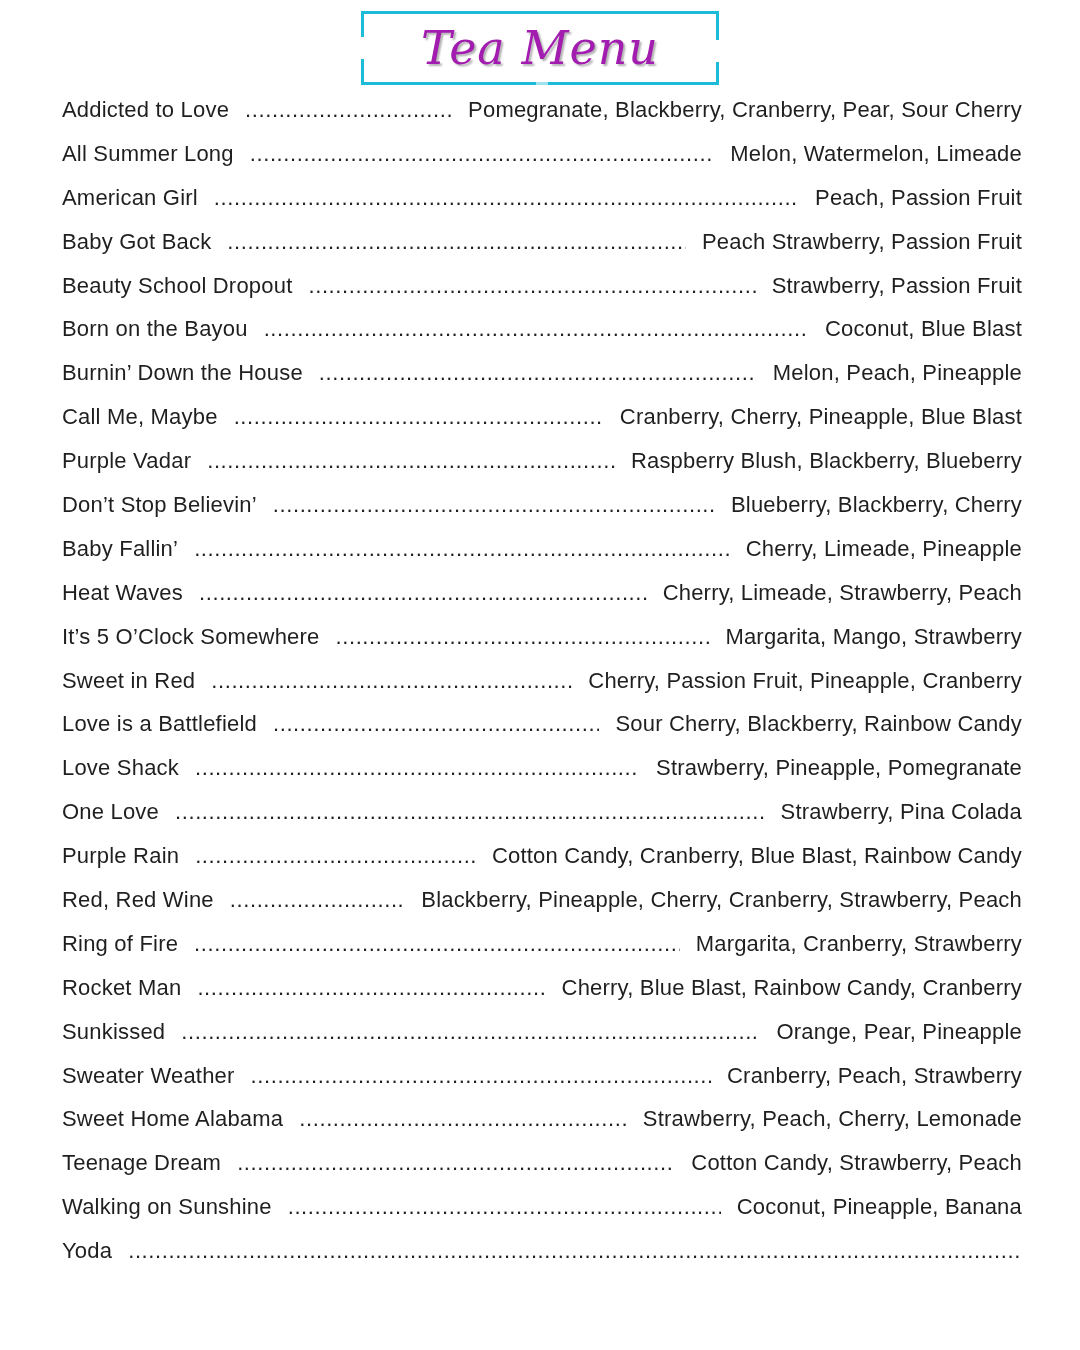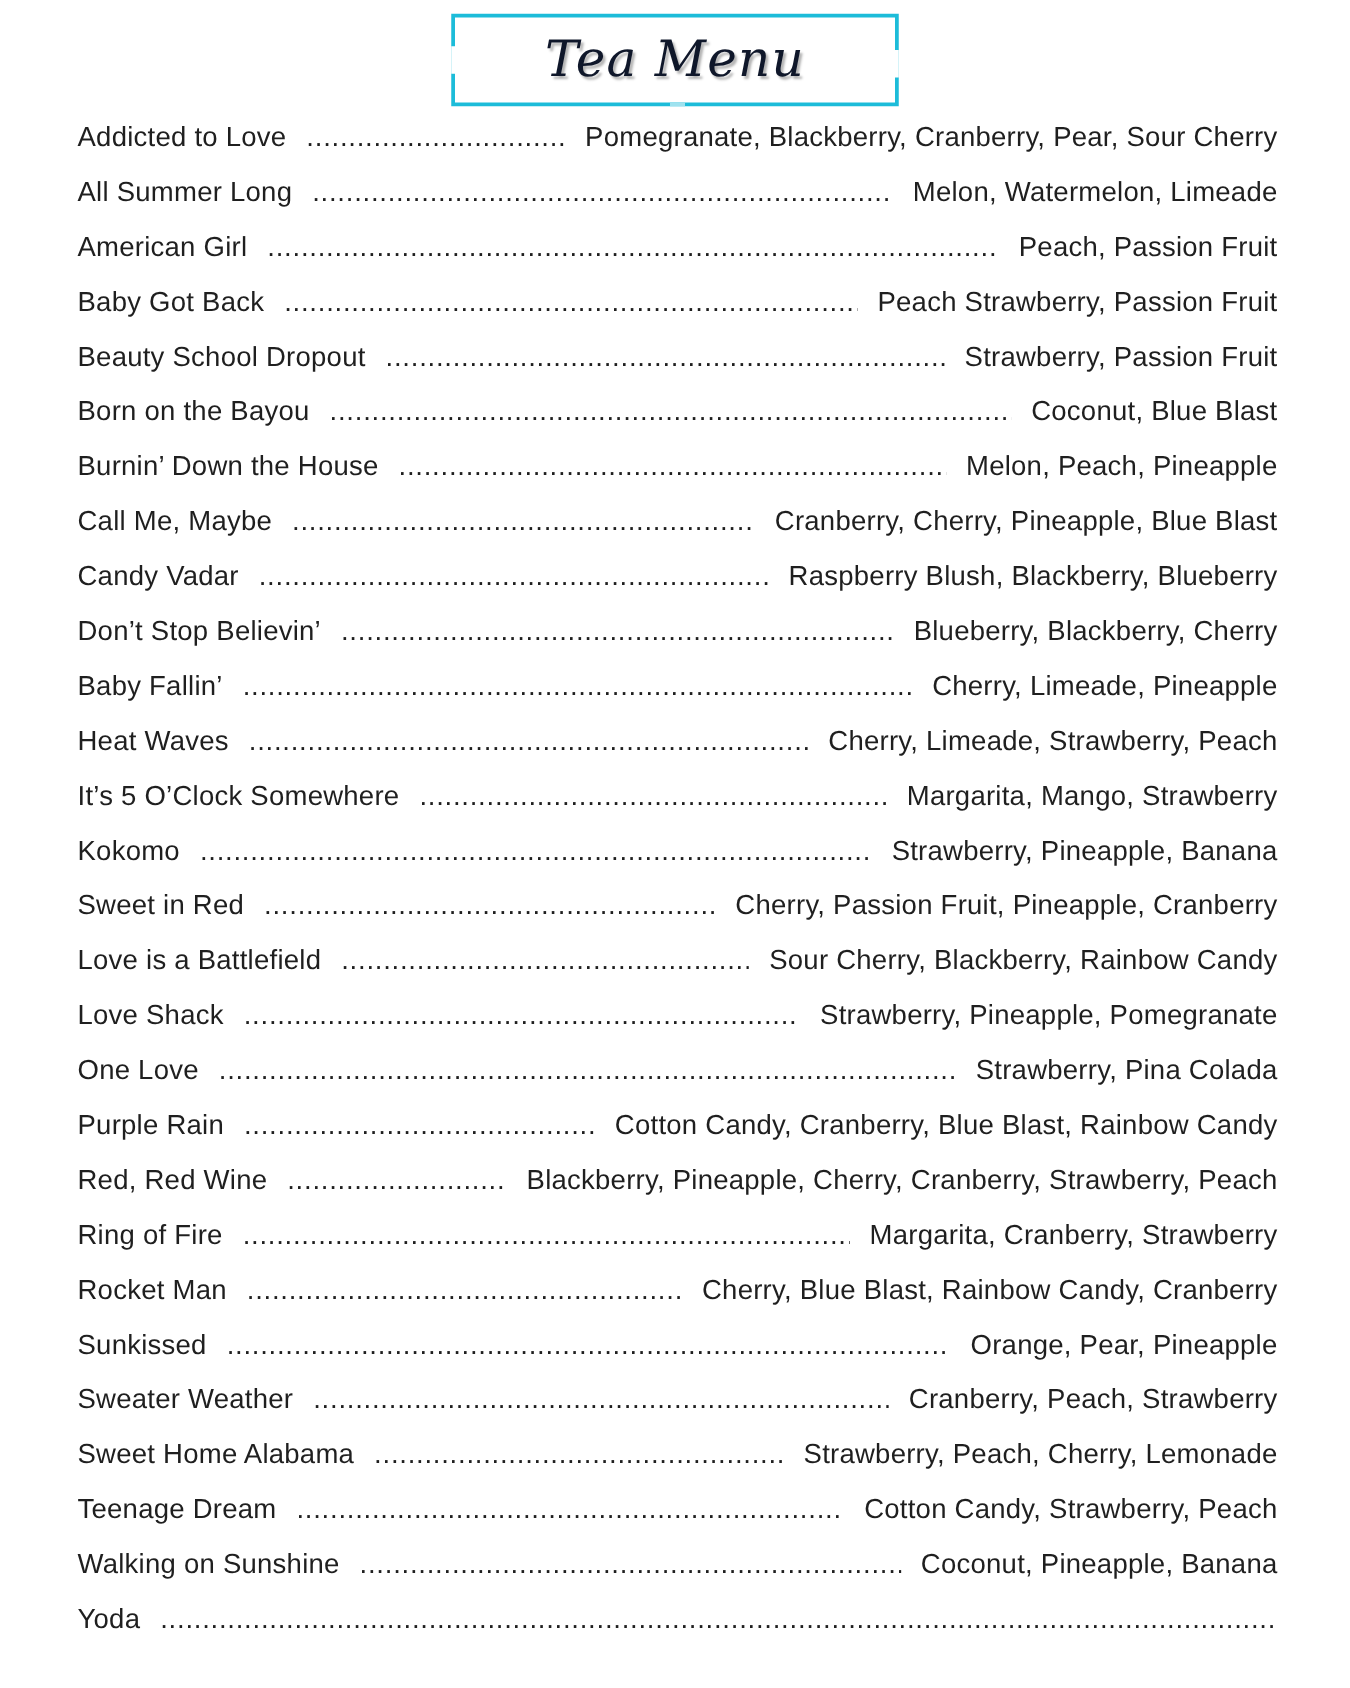--- a/index.html
+++ b/index.html
@@ -42,23 +42,23 @@
     left: 172px;
     width: 12px;
     height: 3px;
     background: #9fe2ef;
   }
   .title-text {
     margin: 0;
     font-family: "DejaVu Serif", serif;
     font-style: italic;
     font-weight: 500;
-    font-size: 40px;
+    font-size: 46px;
     letter-spacing: 1px;
-    color: #0f172a;
+    color: #a21caf;
     text-shadow: 2px 2px 2px rgba(0,0,0,0.30);
     white-space: nowrap;
   }
   
   .menu {
     position: absolute;
     left: 62px;
     right: 58px;
     top: 88px;
   }
@@ -137,21 +137,21 @@
     <span class="flavors">Melon, Peach, Pineapple</span>
   </div>
 
   <div class="row">
     <span class="name">Call Me, Maybe</span>
     <span class="leader"></span>
     <span class="flavors">Cranberry, Cherry, Pineapple, Blue Blast</span>
   </div>
 
   <div class="row">
-    <span class="name">Candy Vadar</span>
+    <span class="name">Purple Vadar</span>
     <span class="leader"></span>
     <span class="flavors">Raspberry Blush, Blackberry, Blueberry</span>
   </div>
 
   <div class="row">
     <span class="name">Don’t Stop Believin’</span>
     <span class="leader"></span>
     <span class="flavors">Blueberry, Blackberry, Cherry</span>
   </div>
 
@@ -166,25 +166,20 @@
     <span class="leader"></span>
     <span class="flavors">Cherry, Limeade, Strawberry, Peach</span>
   </div>
 
   <div class="row">
     <span class="name">It’s 5 O’Clock Somewhere</span>
     <span class="leader"></span>
     <span class="flavors">Margarita, Mango, Strawberry</span>
   </div>
 
-  <div class="row">
-    <span class="name">Kokomo</span>
-    <span class="leader"></span>
-    <span class="flavors">Strawberry, Pineapple, Banana</span>
-  </div>
 
   <div class="row">
     <span class="name">Sweet in Red</span>
     <span class="leader"></span>
     <span class="flavors">Cherry, Passion Fruit, Pineapple, Cranberry</span>
   </div>
 
   <div class="row">
     <span class="name">Love is a Battlefield</span>
     <span class="leader"></span>

